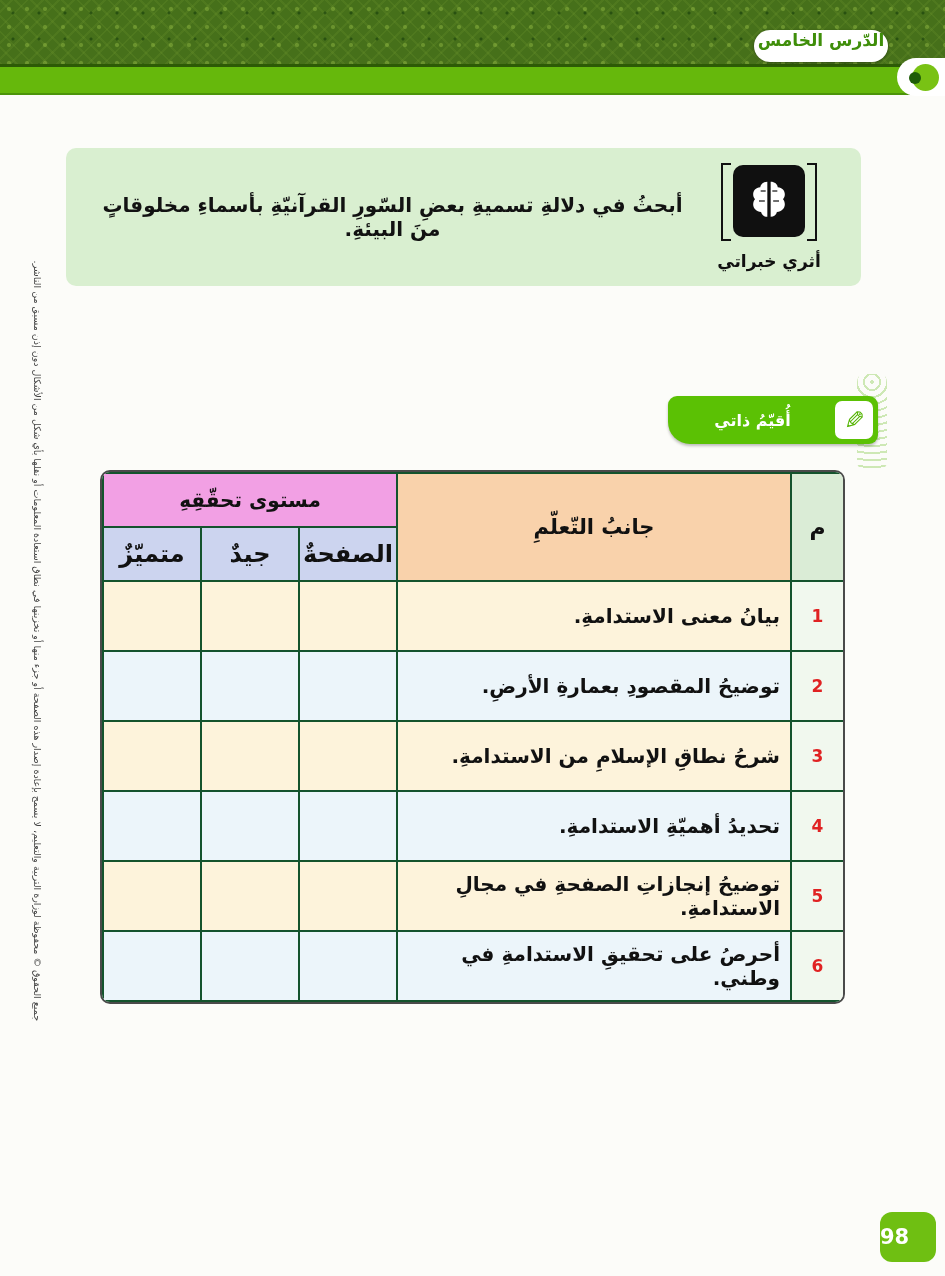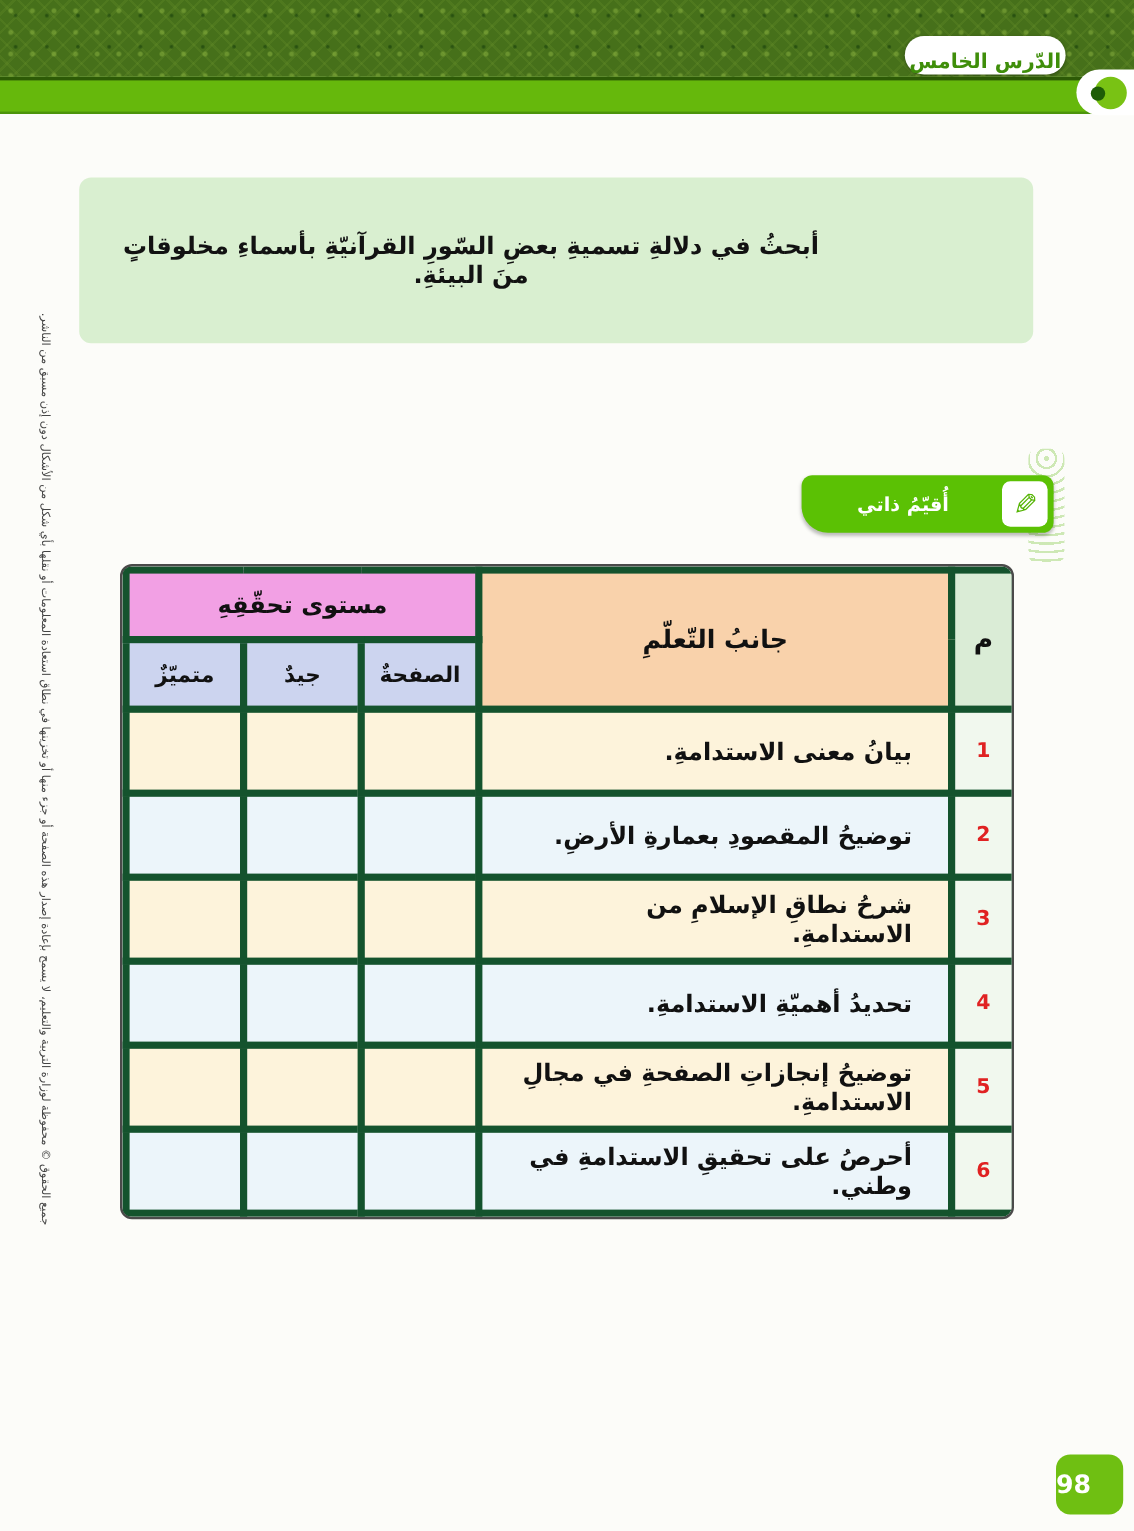--- a/index.html
+++ b/index.html
@@ -20,21 +20,21 @@
       repeating-linear-gradient(45deg, rgba(110,150,45,.22) 0 2px, transparent 2px 11px),
       repeating-linear-gradient(-45deg, rgba(110,150,45,.22) 0 2px, transparent 2px 11px);
     background-size:18px 18px, 26px 26px, auto, auto;
   }
   .band-strip{
     position:absolute;top:64px;left:0;right:0;height:26px;
     background:#66b80c;border-top:3px solid #2d5a06;border-bottom:2px solid #4c940a;
   }
   .lesson-pill{
     position:absolute;top:30px;right:57px;width:134px;height:32px;
-    background:#fff;border-radius:17px;display:flex;align-items:flex-end;justify-content:center;
+    background:#fff;border-radius:17px;display:flex;align-items:flex-start;justify-content:center;
     color:#3f8e0a;font-weight:bold;font-size:17px;box-shadow:0 1px 3px rgba(0,0,0,.35);
   }
   .corner-tab{
     position:absolute;top:58px;right:0;width:48px;height:38px;background:#fff;
     border-radius:19px 0 0 19px;display:flex;align-items:center;
   }
   .corner-circle{width:27px;height:27px;border-radius:50%;background:#79c214;margin-right:6px;margin-left:auto;position:relative;}
   .corner-circle::before{content:"";position:absolute;left:-3px;top:8px;width:12px;height:12px;border-radius:50%;background:#1e5d07;}
 
   
@@ -82,28 +82,28 @@
   }
   .pencil-glyph{color:#54b403;font-size:25px;line-height:1;transform:scaleX(-1);}
   .assess-badge-label{flex:1;text-align:center;color:#fff;font-weight:bold;font-size:16px;padding-left:10px;}
 
   
   .assess-table-wrap{
     position:absolute;left:100px;top:470px;width:741px;
     border:2px solid #4a4a4a;border-radius:10px;overflow:hidden;background:#fff;
   }
   table.assess{border-collapse:collapse;width:100%;direction:rtl;table-layout:fixed;}
-  .assess th,.assess td{border:6px solid #14532d;padding:0;}
+  .assess th,.assess td{border:2px solid #14532d;padding:0;}
   .assess .h-num{background:#daecd6;font-size:22px;font-weight:bold;color:#111;}
   .assess .h-aspect{background:#f9d2ab;font-size:21px;font-weight:bold;color:#111;text-align:center;}
   .assess .h-levels{background:#f2a0e4;font-size:20px;font-weight:bold;color:#111;height:52px;}
-  .assess .h-level{background:#ccd4ef;font-size:18px;font-weight:bold;color:#111;height:52px;}
+  .assess .h-level{background:#ccd4ef;font-size:24px;font-weight:bold;color:#111;height:52px;}
   .assess tbody tr{height:70px;}
   .assess td.c-num{background:#f1f8ee;color:#e02222;font-weight:bold;font-size:17px;text-align:center;}
-  .assess td.c-aspect{text-align:right;padding:0 30px;font-size:20px;font-weight:bold;color:#111;}
+  .assess td.c-aspect{text-align:right;padding:0 10px;font-size:20px;font-weight:bold;color:#111;}
   .assess tr.row-odd td.c-aspect, .assess tr.row-odd td.c-check{background:#fdf3db;}
   .assess tr.row-even td.c-aspect, .assess tr.row-even td.c-check{background:#ecf5fa;}
 
   
   .page-num{
     position:absolute;right:9px;top:1212px;width:56px;height:50px;
     background:#6fbf12;border-radius:12px;color:#fff;font-weight:bold;font-size:21px;
     display:flex;align-items:center;justify-content:flex-start;
   }
 </style>
@@ -118,20 +118,34 @@
     <div class="lesson-pill">
       <span>الدّرس الخامس</span>
     </div>
     <div class="corner-tab">
       <div class="corner-circle"></div>
     </div>
   </div>
 
   <div class="enrich-box">
     <div class="enrich-text">أبحثُ في دلالةِ تسميةِ بعضِ السّورِ القرآنيّةِ بأسماءِ مخلوقاتٍ منَ البيئةِ.</div>
+    <div class="enrich-badge">
+      <div class="badge-frame">
+        <span class="bracket l"></span>
+        <span class="bracket r"></span>
+        <div class="brain-square">
+          <svg width="50" height="46" viewBox="0 0 60 54" aria-hidden="true">
+            <path fill="#ffffff" d="M28 4c-5 0-8 3-8.5 6.5C14 11 11 14.5 11 19c0 2.3.8 4.2 2.2 5.8C11.8 26.5 11 28.6 11 31c0 5 4 9 9.5 9.3.8 3.3 3.7 5.7 7.5 5.7V4z"></path>
+            <path fill="#ffffff" d="M32 4c5 0 8 3 8.5 6.5C46 11 49 14.5 49 19c0 2.3-.8 4.2-2.2 5.8 1.4 1.7 2.2 3.8 2.2 6.2 0 5-4 9-9.5 9.3-.8 3.3-3.7 5.7-7.5 5.7V4z"></path>
+            <path fill="#101010" d="M20 14h6v2h-6zM34 14h6v2h-6zM18 26h7v2h-7zM35 26h7v2h-7z" opacity=".8"></path>
+          </svg>
+        </div>
+      </div>
+      <div class="enrich-label">أثري خبراتي</div>
+    </div>
   </div>
 
   <div class="copyright">جميع الحقوق © محفوظة لوزارة التربية والتعليم، لا يسمح بإعادة إصدار هذه الصفحة أو جزء منها أو تخزينها في نطاق استعادة المعلومات أو نقلها بأي شكل من الأشكال دون إذن مسبق من الناشر.</div>
 
   <div class="assess-ornament"></div>
   <div class="assess-badge">
     <div class="assess-icon-square">
       <span class="pencil-glyph">✎</span>
     </div>
     <div class="assess-badge-label">أُقيّمُ ذاتي</div>

